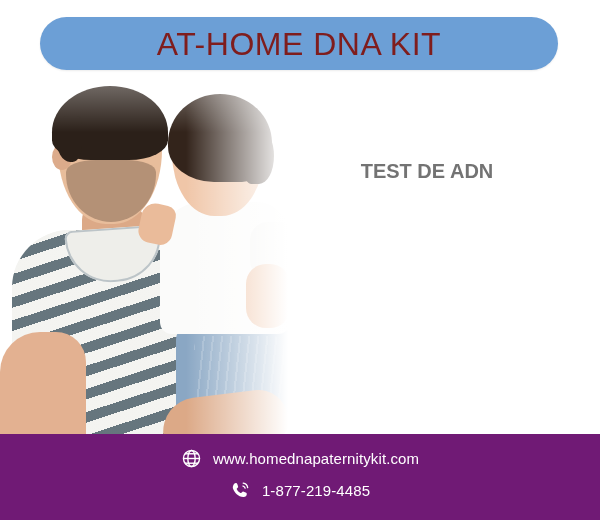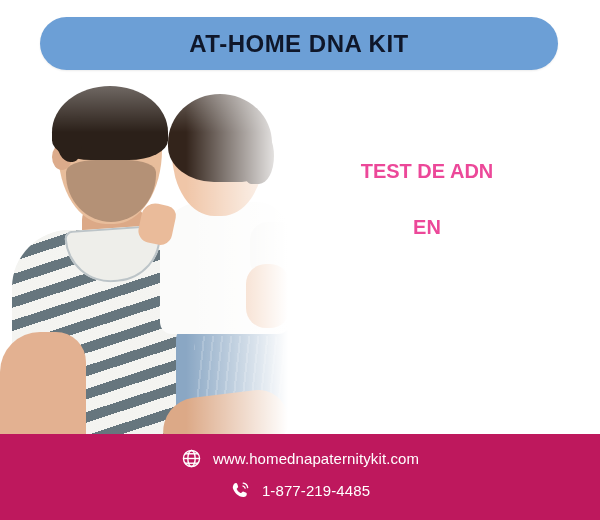--- a/index.html
+++ b/index.html
@@ -35,23 +35,23 @@
     width: 518px;
     height: 53px;
     background: #6c9fd6;
     border-radius: 27px;
     display: flex;
     align-items: center;
     justify-content: center;
     box-shadow: 0 1px 2px rgba(0,0,0,0.08);
   }
   .title-pill .title-text {
-    color: #0f172a;
-    font-size: 24px;
-    font-weight: bold;
+    color: #7f1d1d;
+    font-size: 32px;
+    font-weight: normal;
     letter-spacing: 0.5px;
     line-height: 1;
     white-space: nowrap;
   }
 
   
   .photo {
     position: absolute;
     left: 0px;
     top: 82px;
@@ -231,38 +231,38 @@
 
   
   .headline {
     position: absolute;
     left: 262px;
     top: 160px;
     width: 330px;
     text-align: center;
   }
   .headline .line {
-    color: #ec4899;
+    color: #737373;
     font-size: 20px;
     font-weight: bold;
     line-height: 1.1;
     white-space: nowrap;
   }
   .headline .line-1 { margin: 0 0 34px 0; }
   .headline .line-2 { margin: 0 0 34px 0; }
   .headline .line-3 { font-size: 20px; letter-spacing: -0.2px; }
 
   
   .footer {
     position: absolute;
     left: 0;
     bottom: 0;
     width: 600px;
     height: 86px;
-    background: #be185d;
+    background: #701a75;
     color: #ffffff;
   }
   .footer-row {
     position: absolute;
     display: flex;
     align-items: center;
     justify-content: center;
     gap: 12px;
   }
   .footer-row-1 {
@@ -324,21 +324,20 @@
       <div class="child-head"></div>
       <div class="child-hair"></div>
 
       <div class="man-hand"></div>
       <div class="photo-fade"></div>
     </div>
   </div>
 
   <div class="headline">
     <div class="line line-1">TEST DE ADN</div>
-    <div class="line line-2">EN</div>
   </div>
 
   <div class="footer">
 
     <div class="footer-row footer-row-1">
       <div class="contact-item">
         <span class="icon">
           <svg width="21" height="21" viewBox="0 0 24 24" fill="none" stroke="#ffffff" stroke-width="1.6">
             <circle cx="12" cy="12" r="9.2"></circle>
             <ellipse cx="12" cy="12" rx="4.2" ry="9.2"></ellipse>

